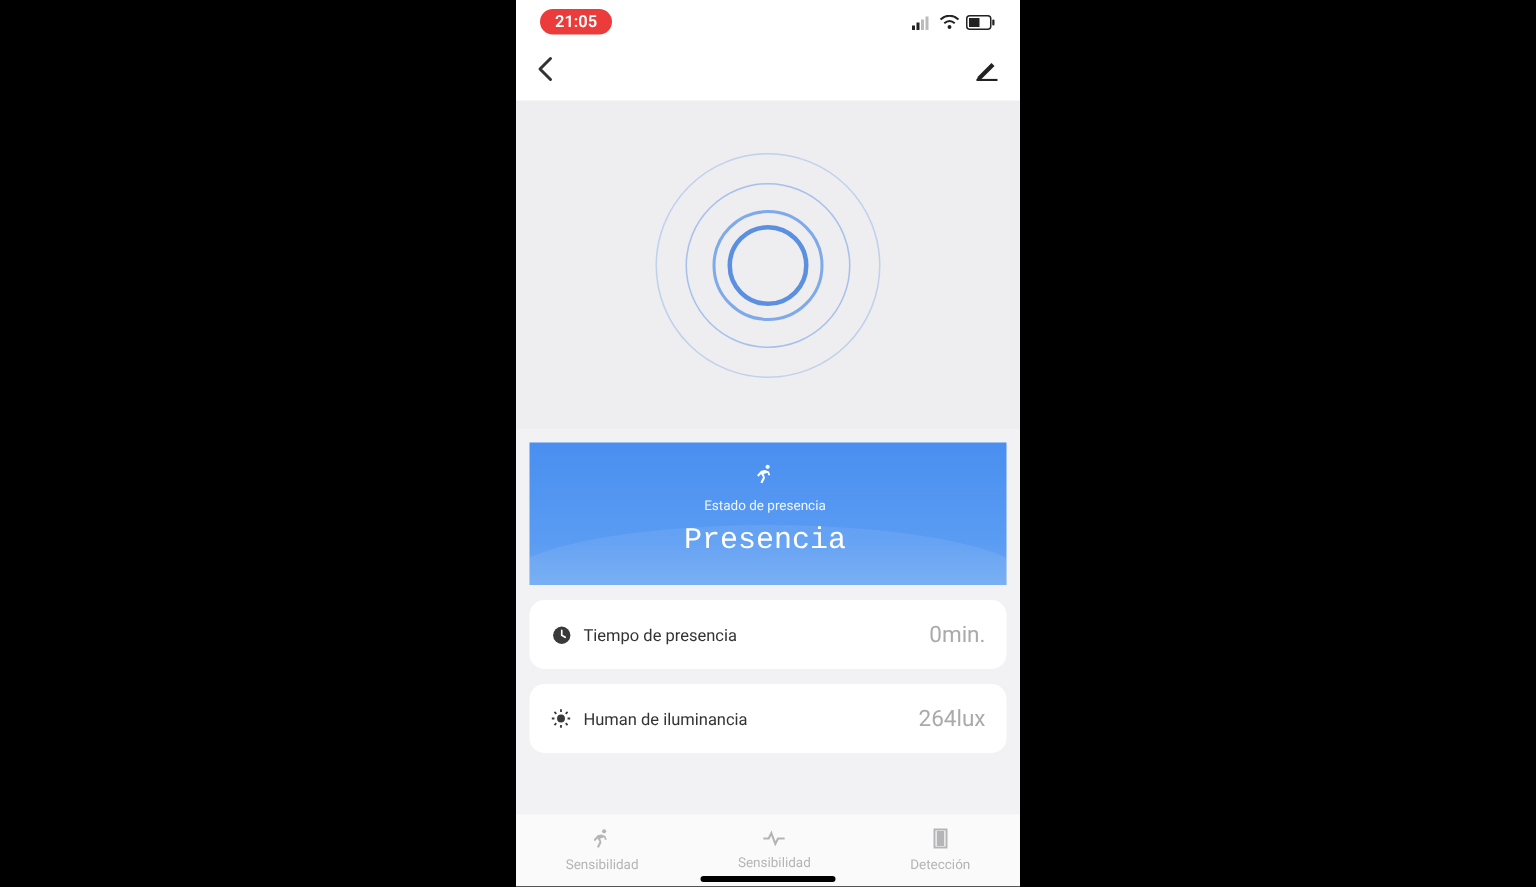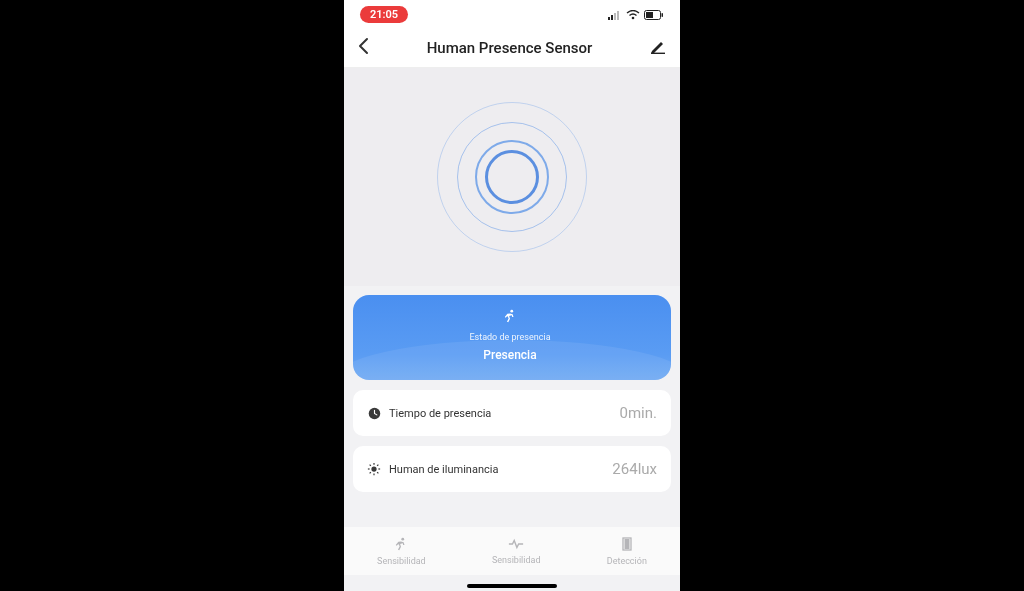--- a/index.html
+++ b/index.html
@@ -14,31 +14,31 @@
     .nav-title { font-size: 15px; font-weight: 500; color: #222; }
     .nav-edit { font-size: 16px; color: #222; cursor: pointer; }
     .radar-area { height: 218px; background: #eeedf0; display: flex; align-items: center; justify-content: center; }
     .radar { position: relative; width: 160px; height: 160px; }
     .ring { position: absolute; border-radius: 50%; border: 1px solid #6a9de8; top: 50%; left: 50%; transform: translate(-50%, -50%); }
     .ring1 { width: 150px; height: 150px; opacity: 0.35; }
     .ring2 { width: 110px; height: 110px; opacity: 0.55; }
     .ring3 { width: 74px; height: 74px; opacity: 0.85; border-width: 2px; }
     .core { position: absolute; width: 54px; height: 54px; border-radius: 50%; border: 3px solid #5b8fe0; top: 50%; left: 50%; transform: translate(-50%, -50%); }
     .content { padding: 9px; }
-    .presence-card { background: linear-gradient(180deg, #4a8ff0 0%, #5a9cf3 70%, #6fa9f2 100%); border-radius: 16px; padding: 14px 4px 18px 0; text-align: center; color: #fff; position: relative; overflow: hidden; }
+    .presence-card { background: linear-gradient(180deg, #4a8ff0 0%, #5a9cf3 70%, #6fa9f2 100%); border-radius: 0; padding: 14px 4px 18px 0; text-align: center; color: #fff; position: relative; overflow: hidden; }
     .presence-card::after { content: ""; position: absolute; bottom: -40px; left: -20px; right: -20px; height: 80px; background: rgba(255,255,255,0.08); border-radius: 50%; }
     .presence-icon { font-size: 14px; display: block; }
     .presence-label { font-size: 9px; opacity: 0.9; margin-top: 6px; }
-    .presence-value { font-size: 12px; font-weight: 500; margin-top: 6px; position: relative; z-index: 1; }
+    .presence-value { font-size: 20px; font-weight: 500; margin-top: 6px; position: relative; z-index: 1; font-family: Liberation Mono, monospace; }
     .metric-card { background: #fff; border-radius: 10px; padding: 14px 14px; display: flex; justify-content: space-between; margin-top: 10px; gap: 24px; }
     .metric-left { display: flex; align-items: center; gap: 8px; }
     .metric-icon { width: 14px; height: 14px; display: inline-flex; align-items: center; justify-content: center; color: #444; }
     .metric-label { font-size: 11px; color: #333; }
     .metric-value { font-size: 15px; color: #aaa; }
-    .bottom-tabs { position: absolute; bottom: 16px; left: 0; right: 0; height: 48px; background: #fafafa; display: flex; justify-content: space-around; align-items: center; }
+    .bottom-tabs { position: absolute; bottom: 0; left: 0; right: 0; height: 48px; background: #fafafa; display: flex; justify-content: space-around; align-items: center; }
     .tab { display: flex; flex-direction: column; align-items: center; gap: 2px; color: #b5b5b8; font-size: 9px; cursor: pointer; }
     .tab-icon { font-size: 13px; }
     .home-indicator { position: absolute; bottom: 3px; left: 50%; transform: translateX(-50%); width: 90px; height: 4px; background: #000; border-radius: 3px; z-index: 3; }
   </style>
 </head>
 <body>
 
 <div class="phone">
 
   <div class="status-bar">
@@ -68,21 +68,20 @@
       </span>
     </div>
   </div>
 
   <div class="nav-bar">
     <span class="nav-back">
       <svg width="11" height="18" viewBox="0 0 11 18">
           <polyline points="9,2 2,9 9,16" stroke="#333" stroke-width="2" fill="none" stroke-linecap="round" stroke-linejoin="round"></polyline>
         </svg>
     </span>
-    <span class="nav-title">Human Presence Sensor</span>
     <span class="nav-edit">
       <svg width="16" height="16" viewBox="0 0 16 16">
           <path d="M2 13 L11 4 L13 6 L4 15 L1 15.5 Z" fill="#222"></path>
           <line x1="1" y1="15.5" x2="15" y2="15.5" stroke="#222" stroke-width="1.8"></line>
         </svg>
     </span>
   </div>
 
   <div class="radar-area">
     <div class="radar">

